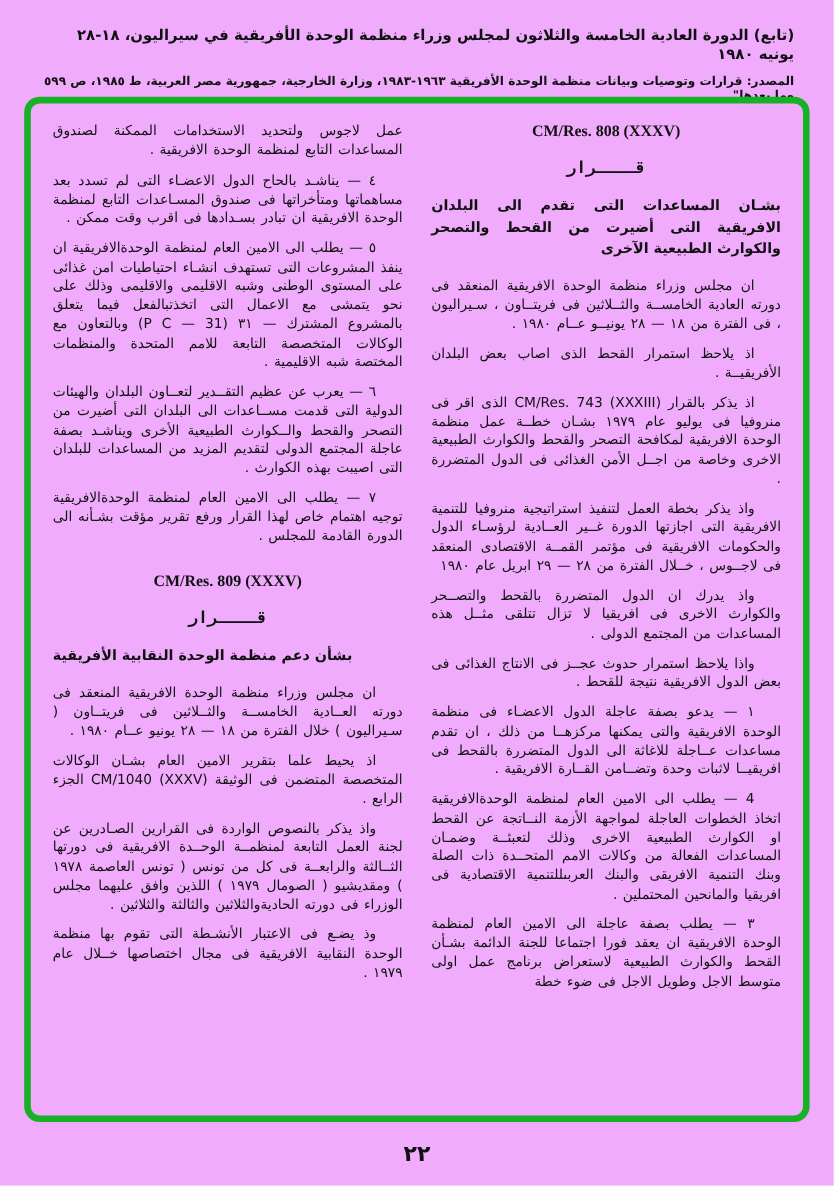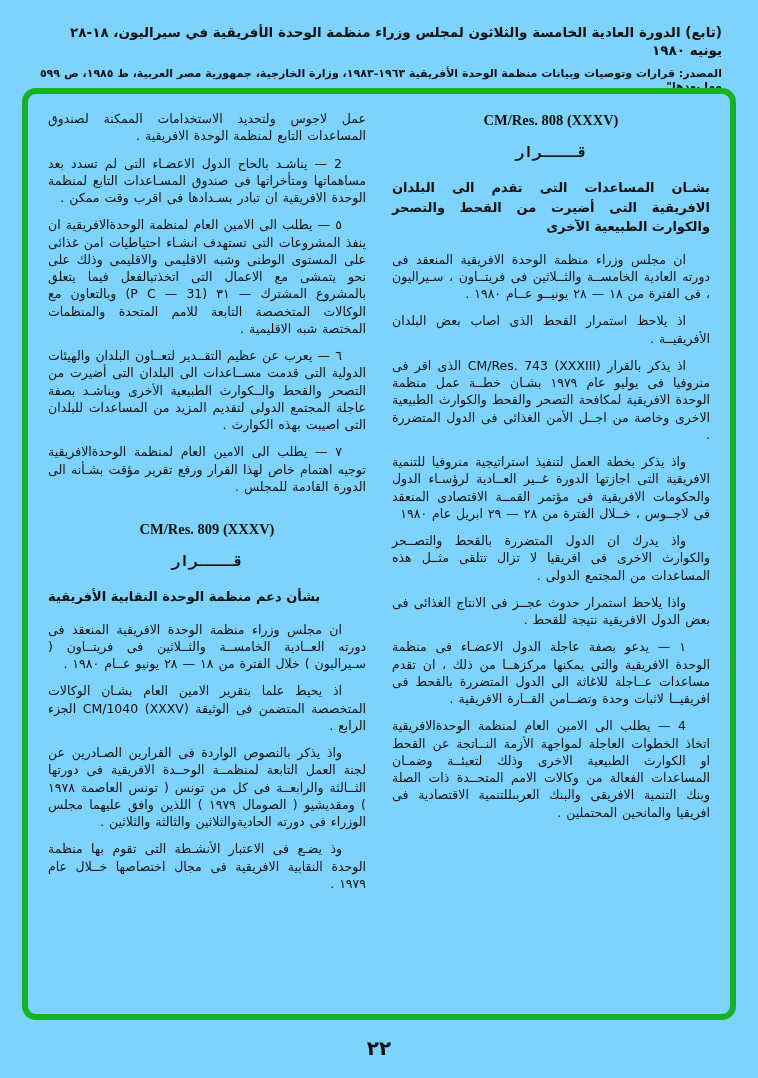--- a/index.html
+++ b/index.html
@@ -1,16 +1,16 @@
 <!DOCTYPE html>
 <html lang="ar"><head>
 <meta charset="utf-8">
 <style>
   html,body{margin:0;padding:0;background:#ffffff;}
-  .page{position:relative;width:758px;height:1078px;background:#7dd3fc;overflow:hidden;
+  .page{position:relative;width:758px;height:1078px;background:#f0abfc;overflow:hidden;
         font-family:"DejaVu Sans",sans-serif;color:#111;}
   .hdr{position:absolute;top:24px;right:36px;left:36px;direction:rtl;text-align:right;}
   .hdr-line1{font-size:13.5px;font-weight:bold;letter-spacing:.2px;line-height:1.3;}
   .hdr-line2{font-size:11px;font-weight:bold;margin-top:8px;}
   .frame{position:absolute;left:22px;top:88px;width:714px;height:932px;box-sizing:border-box;
          border:6px solid #16b125;border-radius:14px;padding:16px 12px 8px;
          display:flex;direction:rtl;gap:10px;overflow:hidden;}
   .col{width:50%;box-sizing:border-box;padding:0 8px;direction:rtl;}
   .blk{margin:0 0 10px;}
   .blk.para{font-size:12.5px;line-height:1.38;text-align:justify;text-indent:24px;
@@ -42,24 +42,25 @@
         <div class="blk title">قــــرار</div>
         <div class="blk heading">بشـان المساعدات التى تقدم الى البلدان الافريقية التى أضيرت من القحط والتصحر والكوارث الطبيعية الآخرى</div>
         <div class="blk para">ان مجلس وزراء منظمة الوحدة الافريقية المنعقد فى دورته العادية الخامســة والثــلاثين فى فريتــاون ، سـيراليون ، فى الفترة من ١٨ — ٢٨ يونيــو عــام ١٩٨٠ .</div>
         <div class="blk para">اذ يلاحظ استمرار القحط الذى اصاب بعض البلدان الأفريقيــة .</div>
         <div class="blk para">اذ يذكر بالقرار ‪CM/Res. 743 (XXXIII)‬ الذى اقر فى منروفيا فى يوليو عام ١٩٧٩ بشـان خطــة عمل منظمة الوحدة الافريقية لمكافحة التصحر والقحط والكوارث الطبيعية الاخرى وخاصة من اجــل الأمن الغذائى فى الدول المتضررة .</div>
         <div class="blk para">واذ يذكر بخطة العمل لتنفيذ استراتيجية منروفيا للتنمية الافريقية التى اجازتها الدورة غــير العــادية لرؤسـاء الدول والحكومات الافريقية فى مؤتمر القمــة الاقتصادى المنعقد فى لاجــوس ، خــلال الفترة من ٢٨ — ٢٩ ابريل عام ١٩٨٠</div>
         <div class="blk para">واذ يدرك ان الدول المتضررة بالقحط والتصــحر والكوارث الاخرى فى افريقيا لا تزال تتلقى مثــل هذه المساعدات من المجتمع الدولى .</div>
         <div class="blk para">واذا يلاحظ استمرار حدوث عجــز فى الانتاج الغذائى فى بعض الدول الافريقية نتيجة للقحط .</div>
         <div class="blk para">١ — يدعو بصفة عاجلة الدول الاعضـاء فى منظمة الوحدة الافريقية والتى يمكنها مركزهــا من ذلك ، ان تقدم مساعدات عــاجلة للاغاثة الى الدول المتضررة بالقحط فى افريقيــا لاثبات وحدة وتضــامن القــارة الافريقية .</div>
         <div class="blk para">4 — يطلب الى الامين العام لمنظمة الوحدةالافريقية اتخاذ الخطوات العاجلة لمواجهة الأزمة النــاتجة عن القحط او الكوارث الطبيعية الاخرى وذلك لتعبئــة وضمـان المساعدات الفعالة من وكالات الامم المتحــدة ذات الصلة وبنك التنمية الافريقى والبنك العربىللتنمية الاقتصادية فى افريقيا والمانحين المحتملين .</div>
+        <div class="blk para">٣ — يطلب بصفة عاجلة الى الامين العام لمنظمة الوحدة الافريقية ان يعقد فورا اجتماعا للجنة الدائمة بشـأن القحط والكوارث الطبيعية لاستعراض برنامج عمل اولى متوسط الاجل وطويل الاجل فى ضوء خطة</div>
       </div>
     <div class="col" id="col-left">
         <div class="blk para no-indent">عمل لاجوس ولتحديد الاستخدامات الممكنة لصندوق المساعدات التابع لمنظمة الوحدة الافريقية .</div>
-        <div class="blk para">2 — يناشـد بالحاح الدول الاعضـاء التى لم تسدد بعد مساهماتها ومتأخراتها فى صندوق المسـاعدات التابع لمنظمة الوحدة الافريقية ان تبادر بسـدادها فى اقرب وقت ممكن .</div>
+        <div class="blk para">٤ — يناشـد بالحاح الدول الاعضـاء التى لم تسدد بعد مساهماتها ومتأخراتها فى صندوق المسـاعدات التابع لمنظمة الوحدة الافريقية ان تبادر بسـدادها فى اقرب وقت ممكن .</div>
         <div class="blk para">٥ — يطلب الى الامين العام لمنظمة الوحدةالافريقية ان ينفذ المشروعات التى تستهدف انشـاء احتياطيات امن غذائى على المستوى الوطنى وشبه الاقليمى والاقليمى وذلك على نحو يتمشى مع الاعمال التى اتخذتبالفعل فيما يتعلق بالمشروع المشترك — ٣١  ‪(P C — 31)‬ وبالتعاون مع الوكالات المتخصصة التابعة للامم المتحدة والمنظمات المختصة شبه الاقليمية .</div>
         <div class="blk para">٦ — يعرب عن عظيم التقــدير لتعــاون البلدان والهيئات الدولية التى قدمت مســاعدات الى البلدان التى أضيرت من التصحر والقحط والــكوارث الطبيعية الأخرى ويناشـد بصفة عاجلة المجتمع الدولى لتقديم المزيد من المساعدات للبلدان التى اصيبت بهذه الكوارث .</div>
         <div class="blk para">٧ — يطلب الى الامين العام لمنظمة الوحدةالافريقية توجيه اهتمام خاص لهذا القرار ورفع تقرير مؤقت بشـأنه الى الدورة القادمة للمجلس .</div>
         <div class="blk ref gap-top">CM/Res. 809  (XXXV)</div>
         <div class="blk title">قــــرار</div>
         <div class="blk heading align-center">بشأن دعم منظمة الوحدة النقابية الأفريقية</div>
         <div class="blk para">ان مجلس وزراء منظمة الوحدة الافريقية المنعقد فى دورته العــادية الخامســة والثــلاثين فى فريتــاون ( سـيراليون ) خلال الفترة من ١٨ — ٢٨ يونيو عــام ١٩٨٠ .</div>
         <div class="blk para">اذ يحيط علما بتقرير الامين العام بشـان الوكالات المتخصصة المتضمن فى الوثيقة  ‪CM/1040 (XXXV)‬ الجزء الرابع .</div>
         <div class="blk para">واذ يذكر بالنصوص الواردة فى القرارين الصـادرين عن لجنة العمل التابعة لمنظمــة الوحــدة الافريقية فى دورتها الثــالثة والرابعــة فى كل من تونس ( تونس العاصمة ١٩٧٨ ) ومقديشيو ( الصومال ١٩٧٩ ) اللذين وافق عليهما مجلس الوزراء فى دورته الحاديةوالثلاثين والثالثة والثلاثين .</div>
         <div class="blk para">وذ يضـع فى الاعتبار الأنشـطة التى تقوم بها منظمة الوحدة النقابية الافريقية فى مجال اختصاصها خــلال عام ١٩٧٩ .</div>

